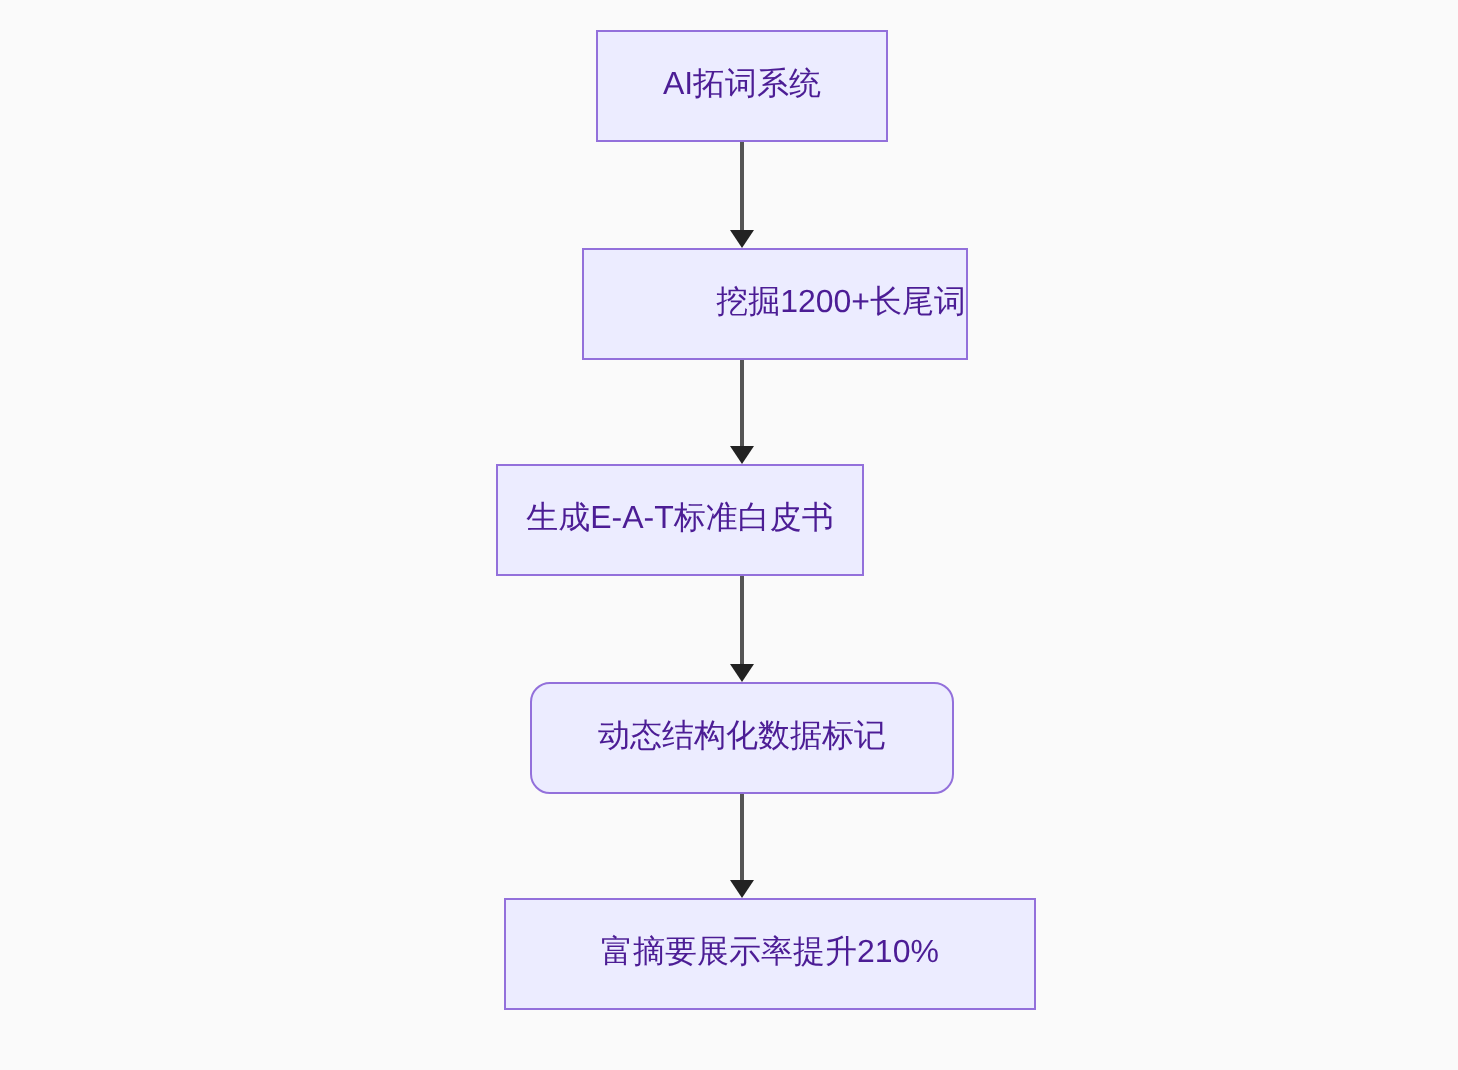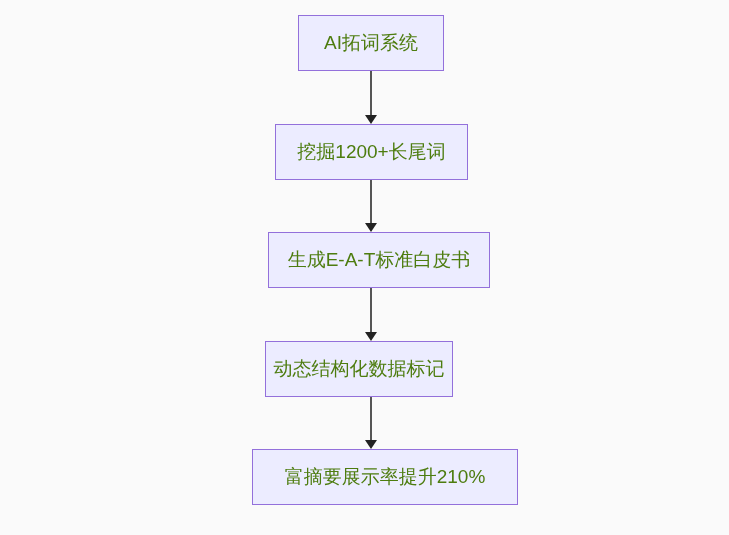--- a/index.html
+++ b/index.html
@@ -21,22 +21,22 @@
   .node {
     position: absolute;
     box-sizing: border-box;
     background: #ececff;
     border: 1px solid #9370db;
     display: flex;
     align-items: center;
     justify-content: center;
   }
   .node-label {
-    color: #4d7c0f;
-    font-size: 19px;
+    color: #4c1d95;
+    font-size: 16px;
     line-height: 1.2;
     white-space: nowrap;
     text-align: center;
   }
   .edge {
     position: absolute;
     width: 14px;
     display: flex;
     flex-direction: column;
     align-items: center;
@@ -61,39 +61,39 @@
 
   <div class="node" style="left:298px; top:15px; width:146px; height:56px;">
     <span class="node-label">AI拓词系统</span>
   </div>
 
   <div class="edge" style="left:364px; top:71px; height:53px;">
     <div class="edge-line"></div>
     <div class="edge-arrowhead"></div>
   </div>
 
-  <div class="node" style="left:275px; top:124px; width:193px; height:56px;">
+  <div class="node" style="left:291px; top:124px; width:193px; height:56px;justify-content:flex-end;">
     <span class="node-label">挖掘1200+长尾词</span>
   </div>
 
   <div class="edge" style="left:364px; top:180px; height:52px;">
     <div class="edge-line"></div>
     <div class="edge-arrowhead"></div>
   </div>
 
-  <div class="node" style="left:268px; top:232px; width:222px; height:56px;">
+  <div class="node" style="left:248px; top:232px; width:184px; height:56px;">
     <span class="node-label">生成E-A-T标准白皮书</span>
   </div>
 
   <div class="edge" style="left:364px; top:288px; height:53px;">
     <div class="edge-line"></div>
     <div class="edge-arrowhead"></div>
   </div>
 
-  <div class="node" style="left:265px; top:341px; width:188px; height:56px;">
+  <div class="node" style="left:265px; top:341px; width:212px; height:56px;border-radius:10px;">
     <span class="node-label">动态结构化数据标记</span>
   </div>
 
   <div class="edge" style="left:364px; top:397px; height:52px;">
     <div class="edge-line"></div>
     <div class="edge-arrowhead"></div>
   </div>
 
   <div class="node" style="left:252px; top:449px; width:266px; height:56px;">
     <span class="node-label">富摘要展示率提升210%</span>

